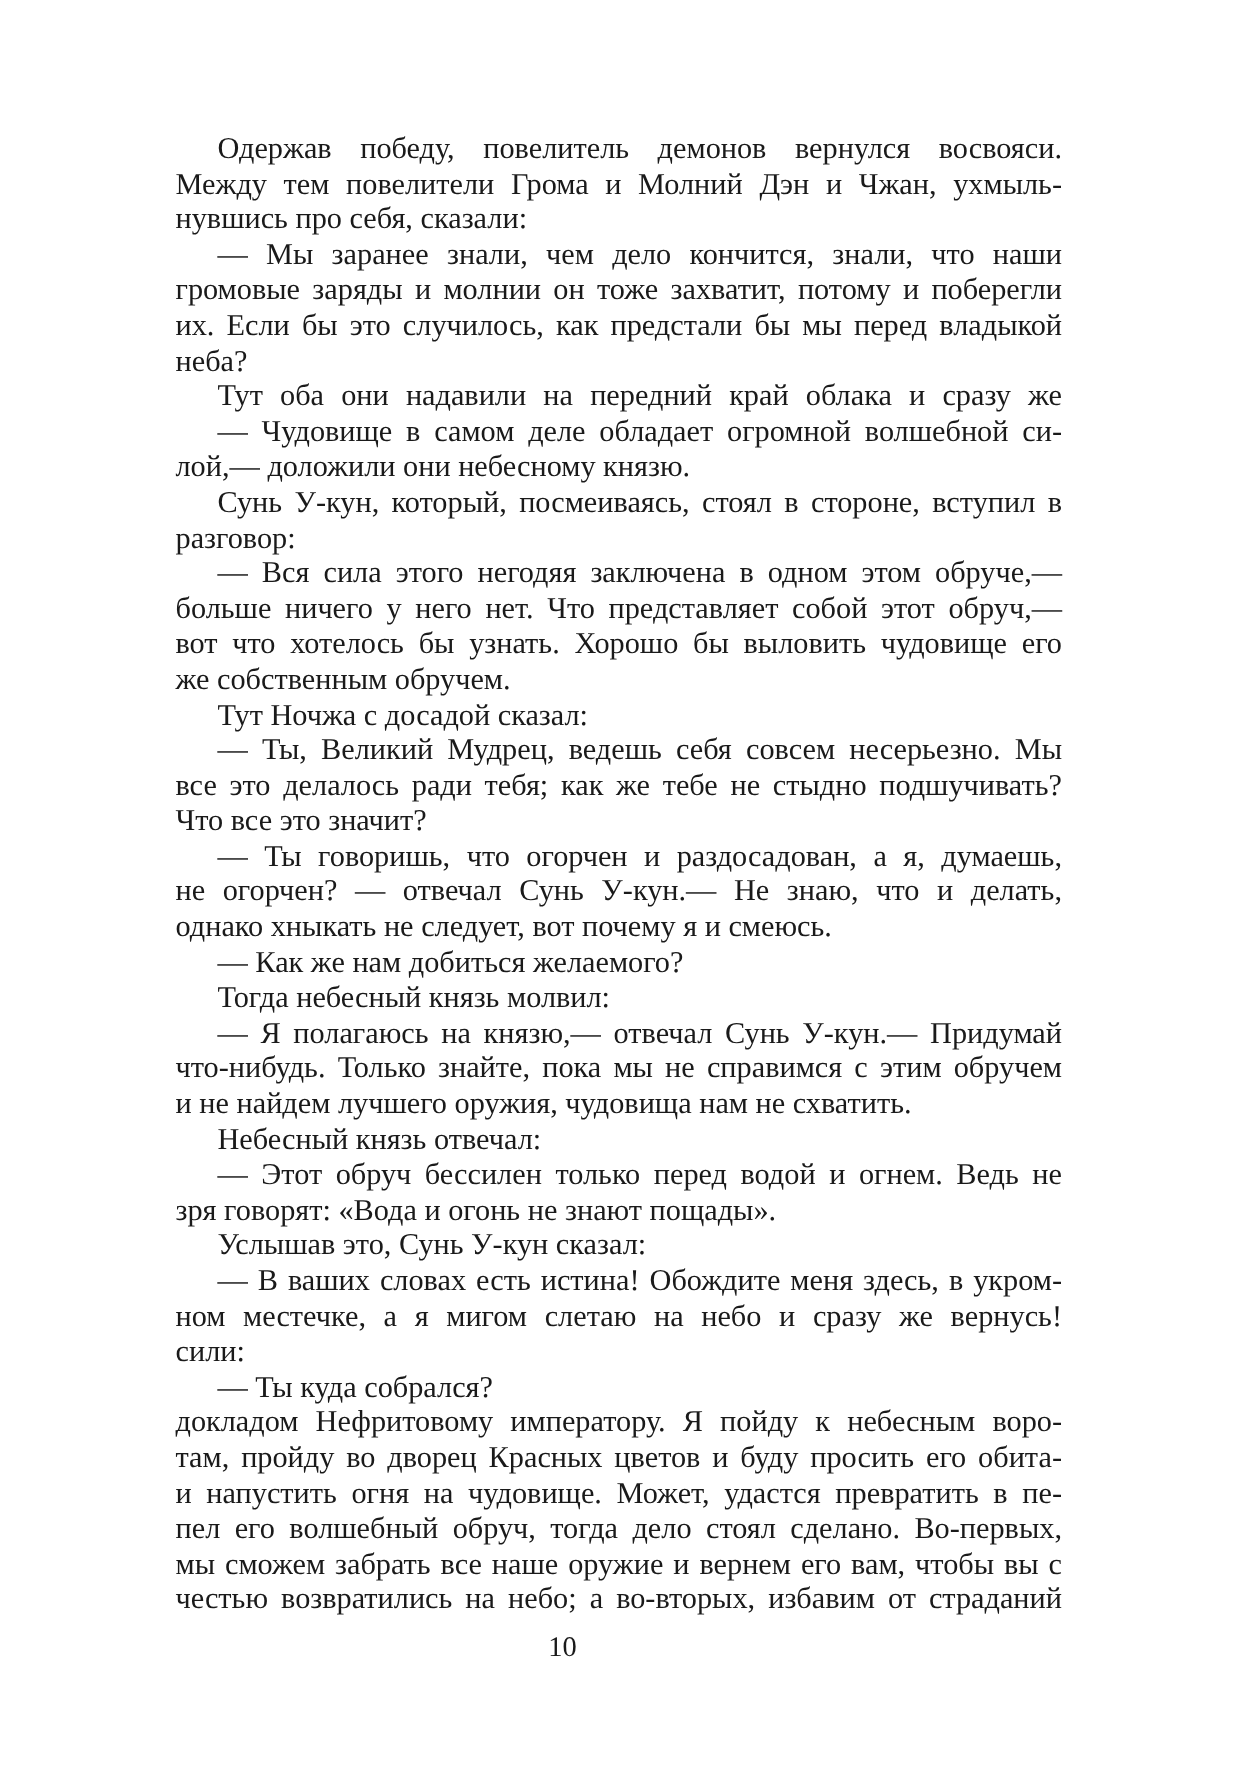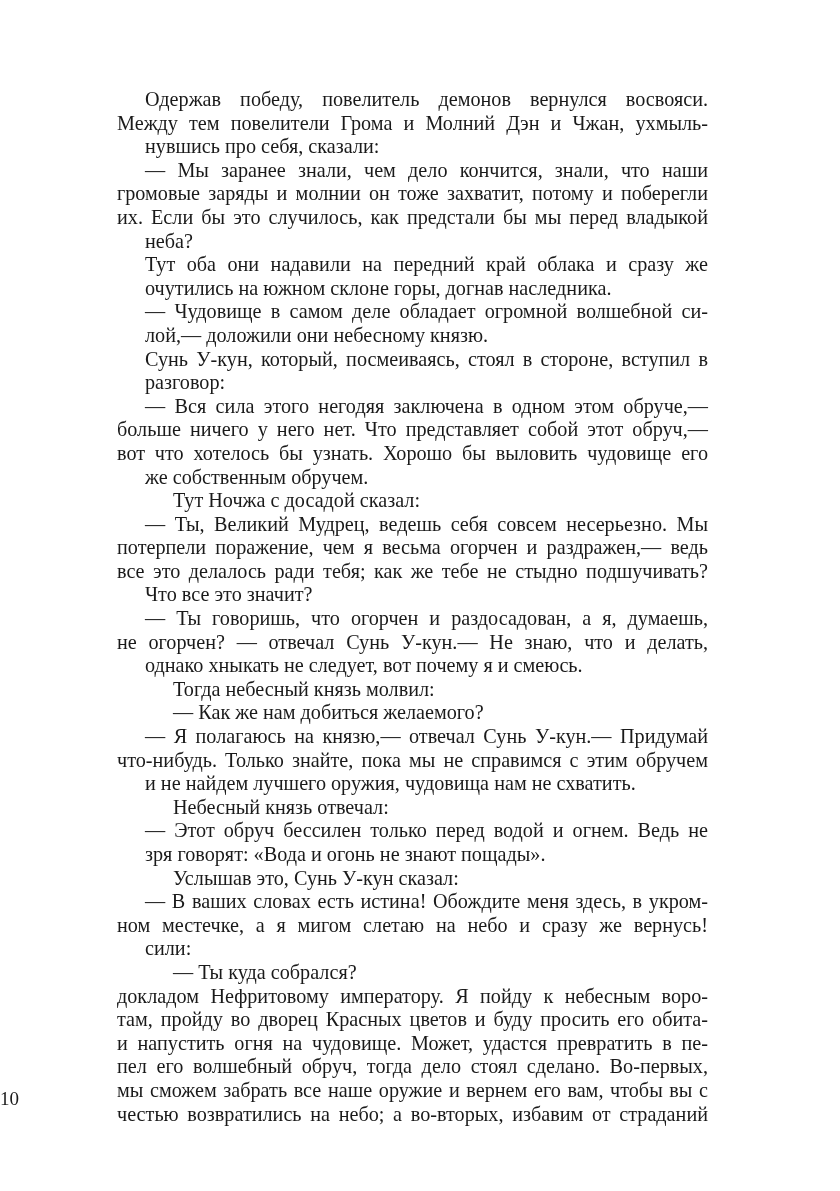--- a/index.html
+++ b/index.html
@@ -15,61 +15,60 @@
       color: #1a1a1a;
     }
     .line {
       display: block;
       white-space: nowrap;
       text-align: justify;
       text-align-last: justify;
       height: 23.6px;
     }
     .line.indent { padding-left: 28px; font-family: Liberation Serif, serif; }
-    .line.last { text-align-last: left; margin-left: 28px; }
+    .line.last { text-align-last: left; }
     .page-number {
       position: absolute;
       left: 0; width: 750px;
       top: 1088px;
+      text-align: center;
       font-family: "Liberation Serif", "DejaVu Serif", serif;
       font-size: 19px;
       color: #1a1a1a;
     }
   </style>
 </head>
 <body>
 
 <div class="page" id="page-body">
     <span class="line indent">Одержав победу, повелитель демонов вернулся восвояси.</span>
     <span class="line">Между тем повелители Грома и Молний Дэн и Чжан, ухмыль-</span>
     <span class="line last">нувшись про себя, сказали:</span>
     <span class="line indent">— Мы заранее знали, чем дело кончится, знали, что наши</span>
     <span class="line">громовые заряды и молнии он тоже захватит, потому и поберегли</span>
     <span class="line">их. Если бы это случилось, как предстали бы мы перед владыкой</span>
     <span class="line last">неба?</span>
     <span class="line indent">Тут оба они надавили на передний край облака и сразу же</span>
-    <span class="line last">очутились на южном склоне горы, догнав наследника.</span>
     <span class="line indent">— Чудовище в самом деле обладает огромной волшебной си-</span>
     <span class="line last">лой,— доложили они небесному князю.</span>
     <span class="line indent">Сунь У-кун, который, посмеиваясь, стоял в стороне, вступил в</span>
     <span class="line last">разговор:</span>
     <span class="line indent">— Вся сила этого негодяя заключена в одном этом обруче,—</span>
     <span class="line">больше ничего у него нет. Что представляет собой этот обруч,—</span>
     <span class="line">вот что хотелось бы узнать. Хорошо бы выловить чудовище его</span>
     <span class="line last">же собственным обручем.</span>
     <span class="line indent last">Тут Ночжа с досадой сказал:</span>
     <span class="line indent">— Ты, Великий Мудрец, ведешь себя совсем несерьезно. Мы</span>
-    <span class="line">потерпели поражение, чем я весьма огорчен и раздражен,— ведь</span>
     <span class="line">все это делалось ради тебя; как же тебе не стыдно подшучивать?</span>
     <span class="line last">Что все это значит?</span>
     <span class="line indent">— Ты говоришь, что огорчен и раздосадован, а я, думаешь,</span>
     <span class="line">не огорчен? — отвечал Сунь У-кун.— Не знаю, что и делать,</span>
     <span class="line last">однако хныкать не следует, вот почему я и смеюсь.</span>
+    <span class="line indent last">— Как же нам добиться желаемого?</span>
     <span class="line indent last">Тогда небесный князь молвил:</span>
-    <span class="line indent last">— Как же нам добиться желаемого?</span>
     <span class="line indent">— Я полагаюсь на князю,— отвечал Сунь У-кун.— Придумай</span>
     <span class="line">что-нибудь. Только знайте, пока мы не справимся с этим обручем</span>
     <span class="line last">и не найдем лучшего оружия, чудовища нам не схватить.</span>
     <span class="line indent last">Небесный князь отвечал:</span>
     <span class="line indent">— Этот обруч бессилен только перед водой и огнем. Ведь не</span>
     <span class="line last">зря говорят: «Вода и огонь не знают пощады».</span>
     <span class="line indent last">Услышав это, Сунь У-кун сказал:</span>
     <span class="line indent">— В ваших словах есть истина! Обождите меня здесь, в укром-</span>
     <span class="line">ном местечке, а я мигом слетаю на небо и сразу же вернусь!</span>
     <span class="line last">сили:</span>

